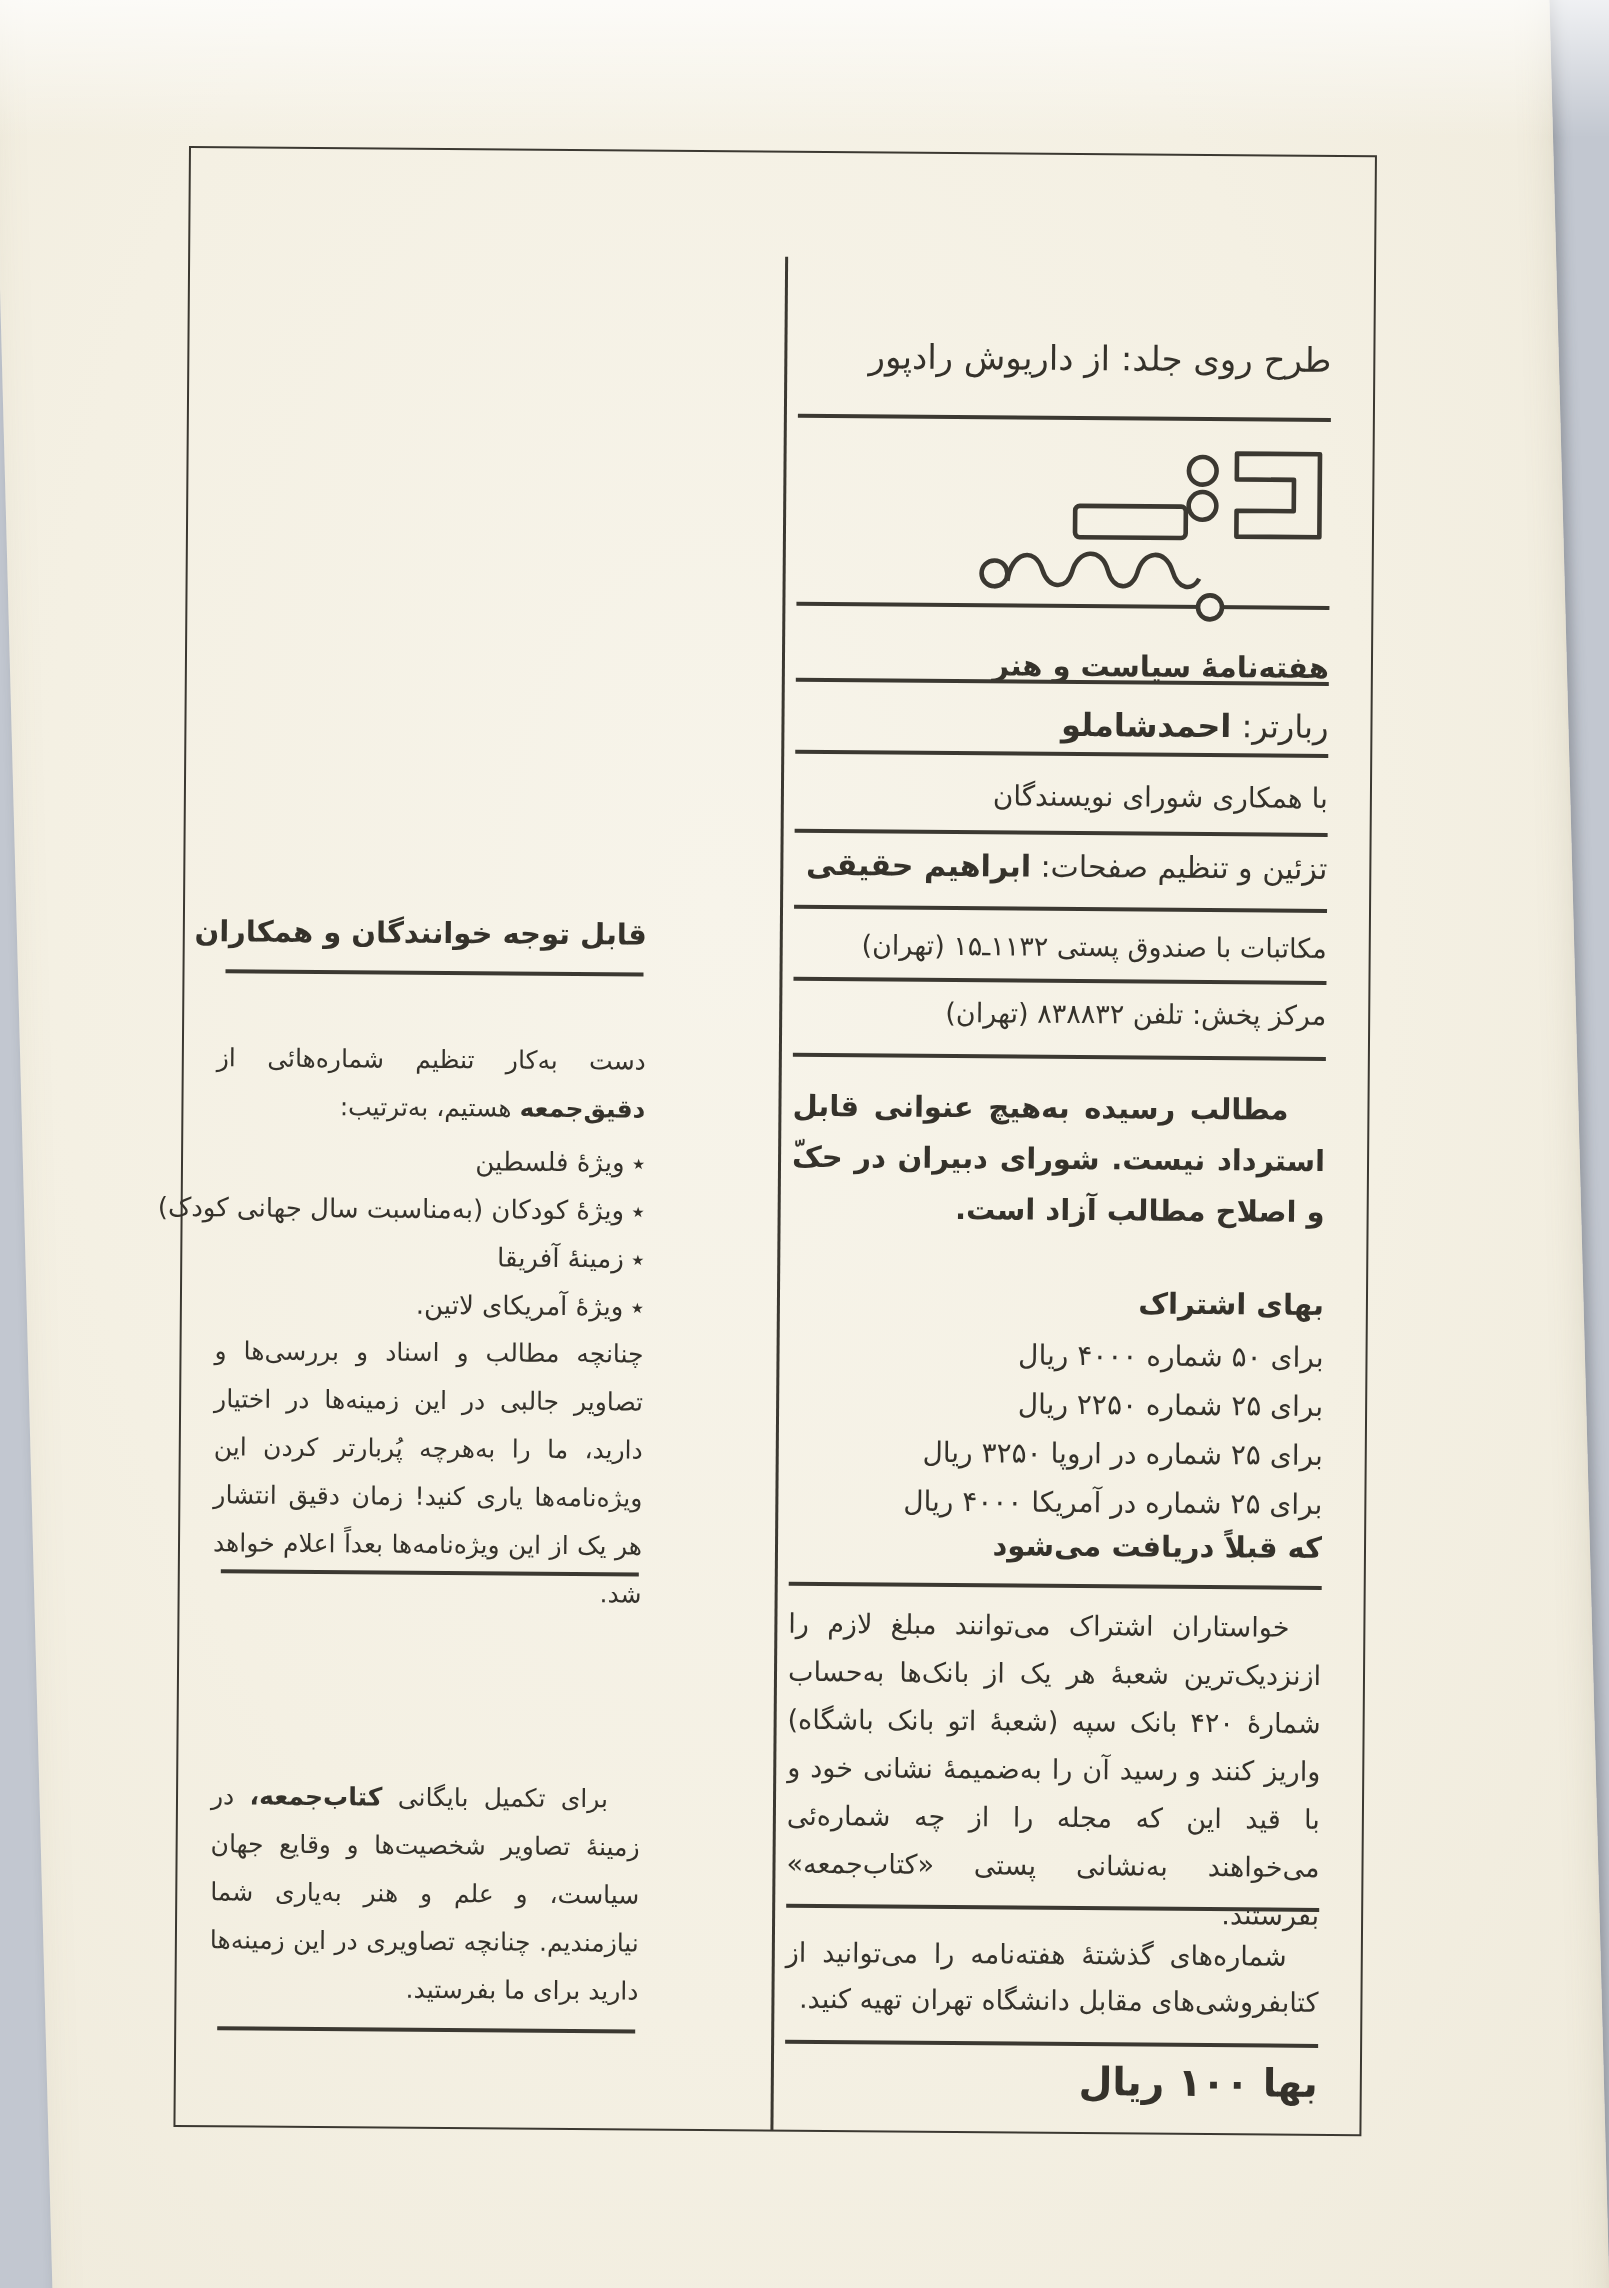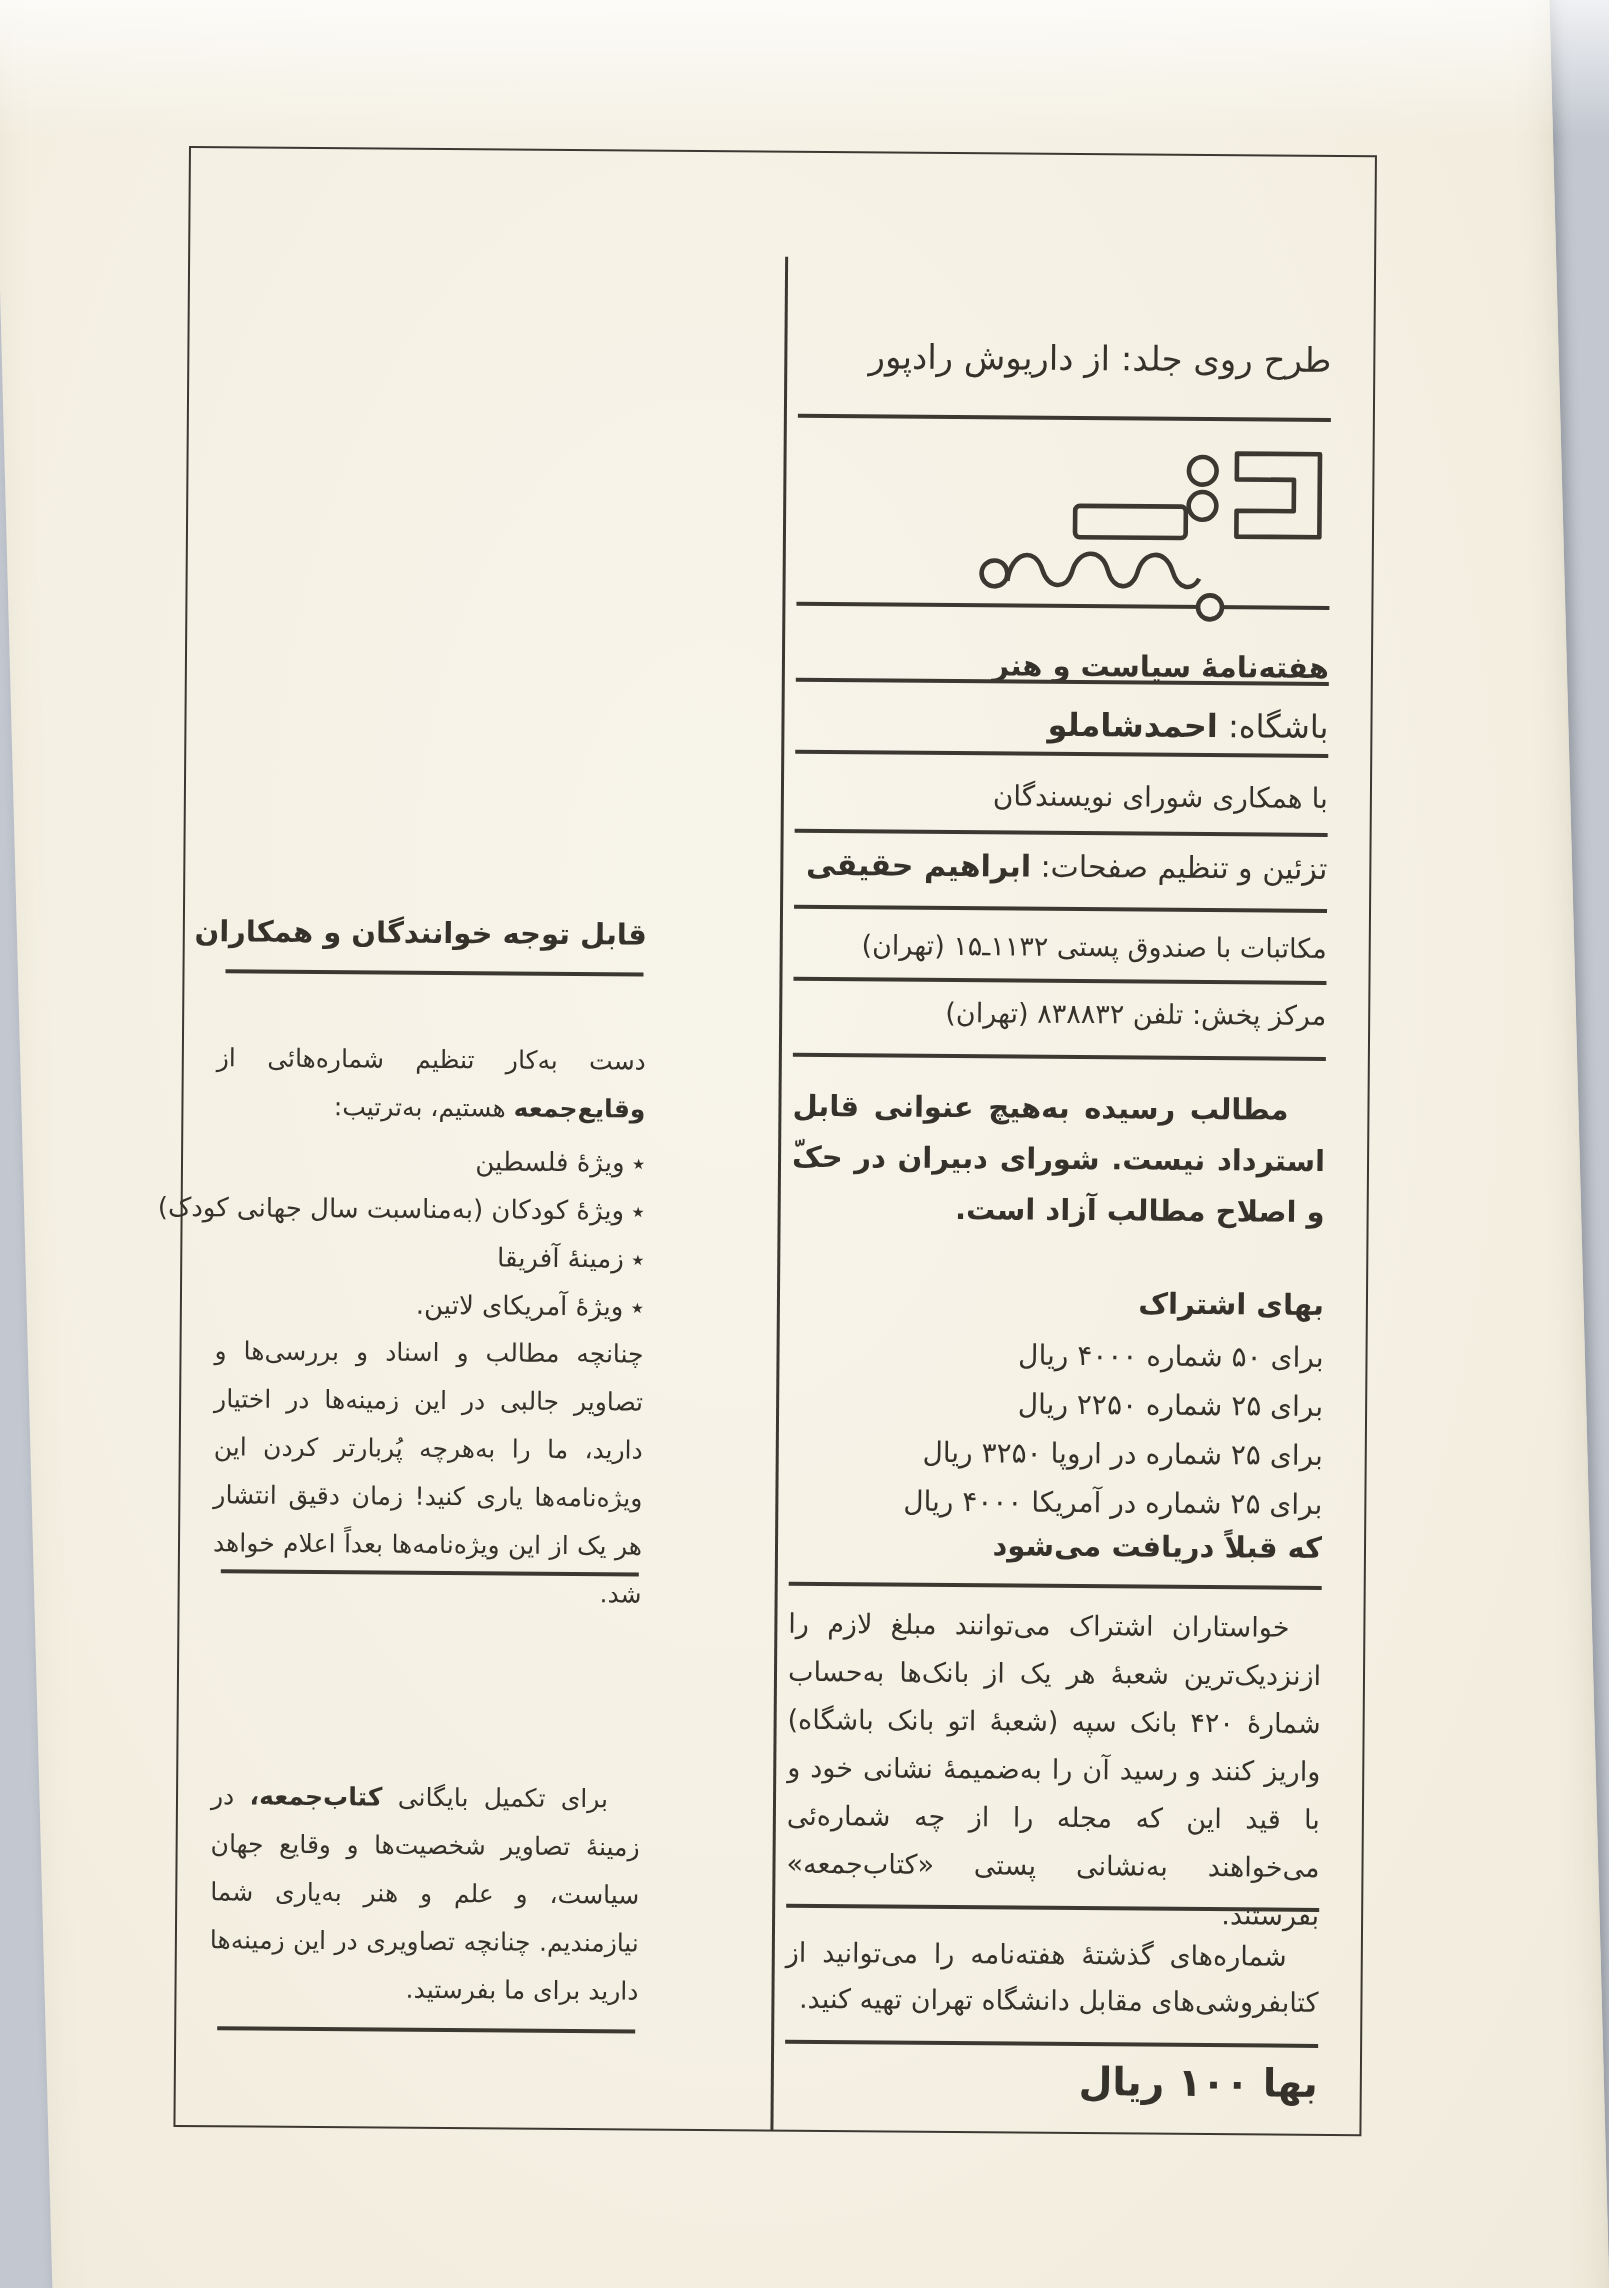--- a/index.html
+++ b/index.html
@@ -78,21 +78,21 @@
       <path d="M42,150 C46,118 72,112 80,138 C86,158 106,160 112,140 C118,115 144,112 151,138 C157,160 177,160 183,140 C189,116 213,113 221,138 C227,158 243,160 250,146"></path>
       <circle cx="262" cy="177" r="13" fill="#f5f1e6"></circle>
     </g>
   </svg>
   <div class="rule r-rule" style="top:449px;"></div>
 
   <div class="txt r-line f31 bold" style="top:489px;">هفته‌نامهٔ سیاست و هنر</div>
   <div class="rule r-rule" style="top:525px;"></div>
 
   <div class="txt r-line f35" style="top:545px;">
-    <span>باشگاه: </span><span class="bold">احمدشاملو</span>
+    <span>ربارتر: </span><span class="bold">احمدشاملو</span>
   </div>
   <div class="rule r-rule" style="top:597px;"></div>
 
   <div class="txt r-line f30" style="top:620px;">با همکاری شورای نویسندگان</div>
   <div class="rule r-rule" style="top:676px;"></div>
 
   <div class="txt r-line f33" style="top:688px;">
     <span>تزئین و تنظیم صفحات: </span><span class="bold">ابراهیم حقیقی</span>
   </div>
   <div class="rule r-rule" style="top:752px;"></div>
@@ -118,21 +118,21 @@
 
   <div class="txt r-para lh50 ind35" style="top:1777px;font-size:27px;">شماره‌های گذشتهٔ هفته‌نامه را می‌توانید از کتابفروشی‌های مقابل دانشگاه تهران تهیه کنید.</div>
   <div class="rule r-rule" style="top:1887px;"></div>
 
   <div class="txt r-line f42 bold" style="top:1901px;">بها ۱۰۰ ریال</div>
 
   <div class="txt l-line f31 bold" style="top:761px;">قابل توجه خوانندگان و همکاران</div>
   <div class="rule l-rule" style="top:821px;"></div>
 
   <div class="txt l-block f27" style="top:886px;">
-    <span>دست به‌کار تنظیم شماره‌هائی از </span><span class="bold">وقایع‌جمعه</span><span> هستیم، به‌ترتیب:</span>
+    <span>دست به‌کار تنظیم شماره‌هائی از </span><span class="bold">دقیق‌جمعه</span><span> هستیم، به‌ترتیب:</span>
   </div>
 
   <div class="txt l-block bullets" style="top:988px;font-size:26px;">
     <span class="b-line"><span class="b-star">٭</span><span>ویژهٔ فلسطین</span></span>
     <span class="b-line"><span class="b-star">٭</span><span>ویژهٔ کودکان (به‌مناسبت سال جهانی کودک)</span></span>
     <span class="b-line"><span class="b-star">٭</span><span>زمینهٔ آفریقا</span></span>
     <span class="b-line"><span class="b-star">٭</span><span>ویژهٔ آمریکای لاتین.</span></span>
   </div>
 
   <div class="txt l-block f27" style="top:1179px;">چنانچه مطالب و اسناد و بررسی‌ها و تصاویر جالبی در این زمینه‌ها در اختیار دارید، ما را به‌هرچه پُربارتر کردن این ویژه‌نامه‌ها یاری کنید! زمان دقیق انتشار هر یک از این ویژه‌نامه‌ها بعداً اعلام خواهد شد.</div>

